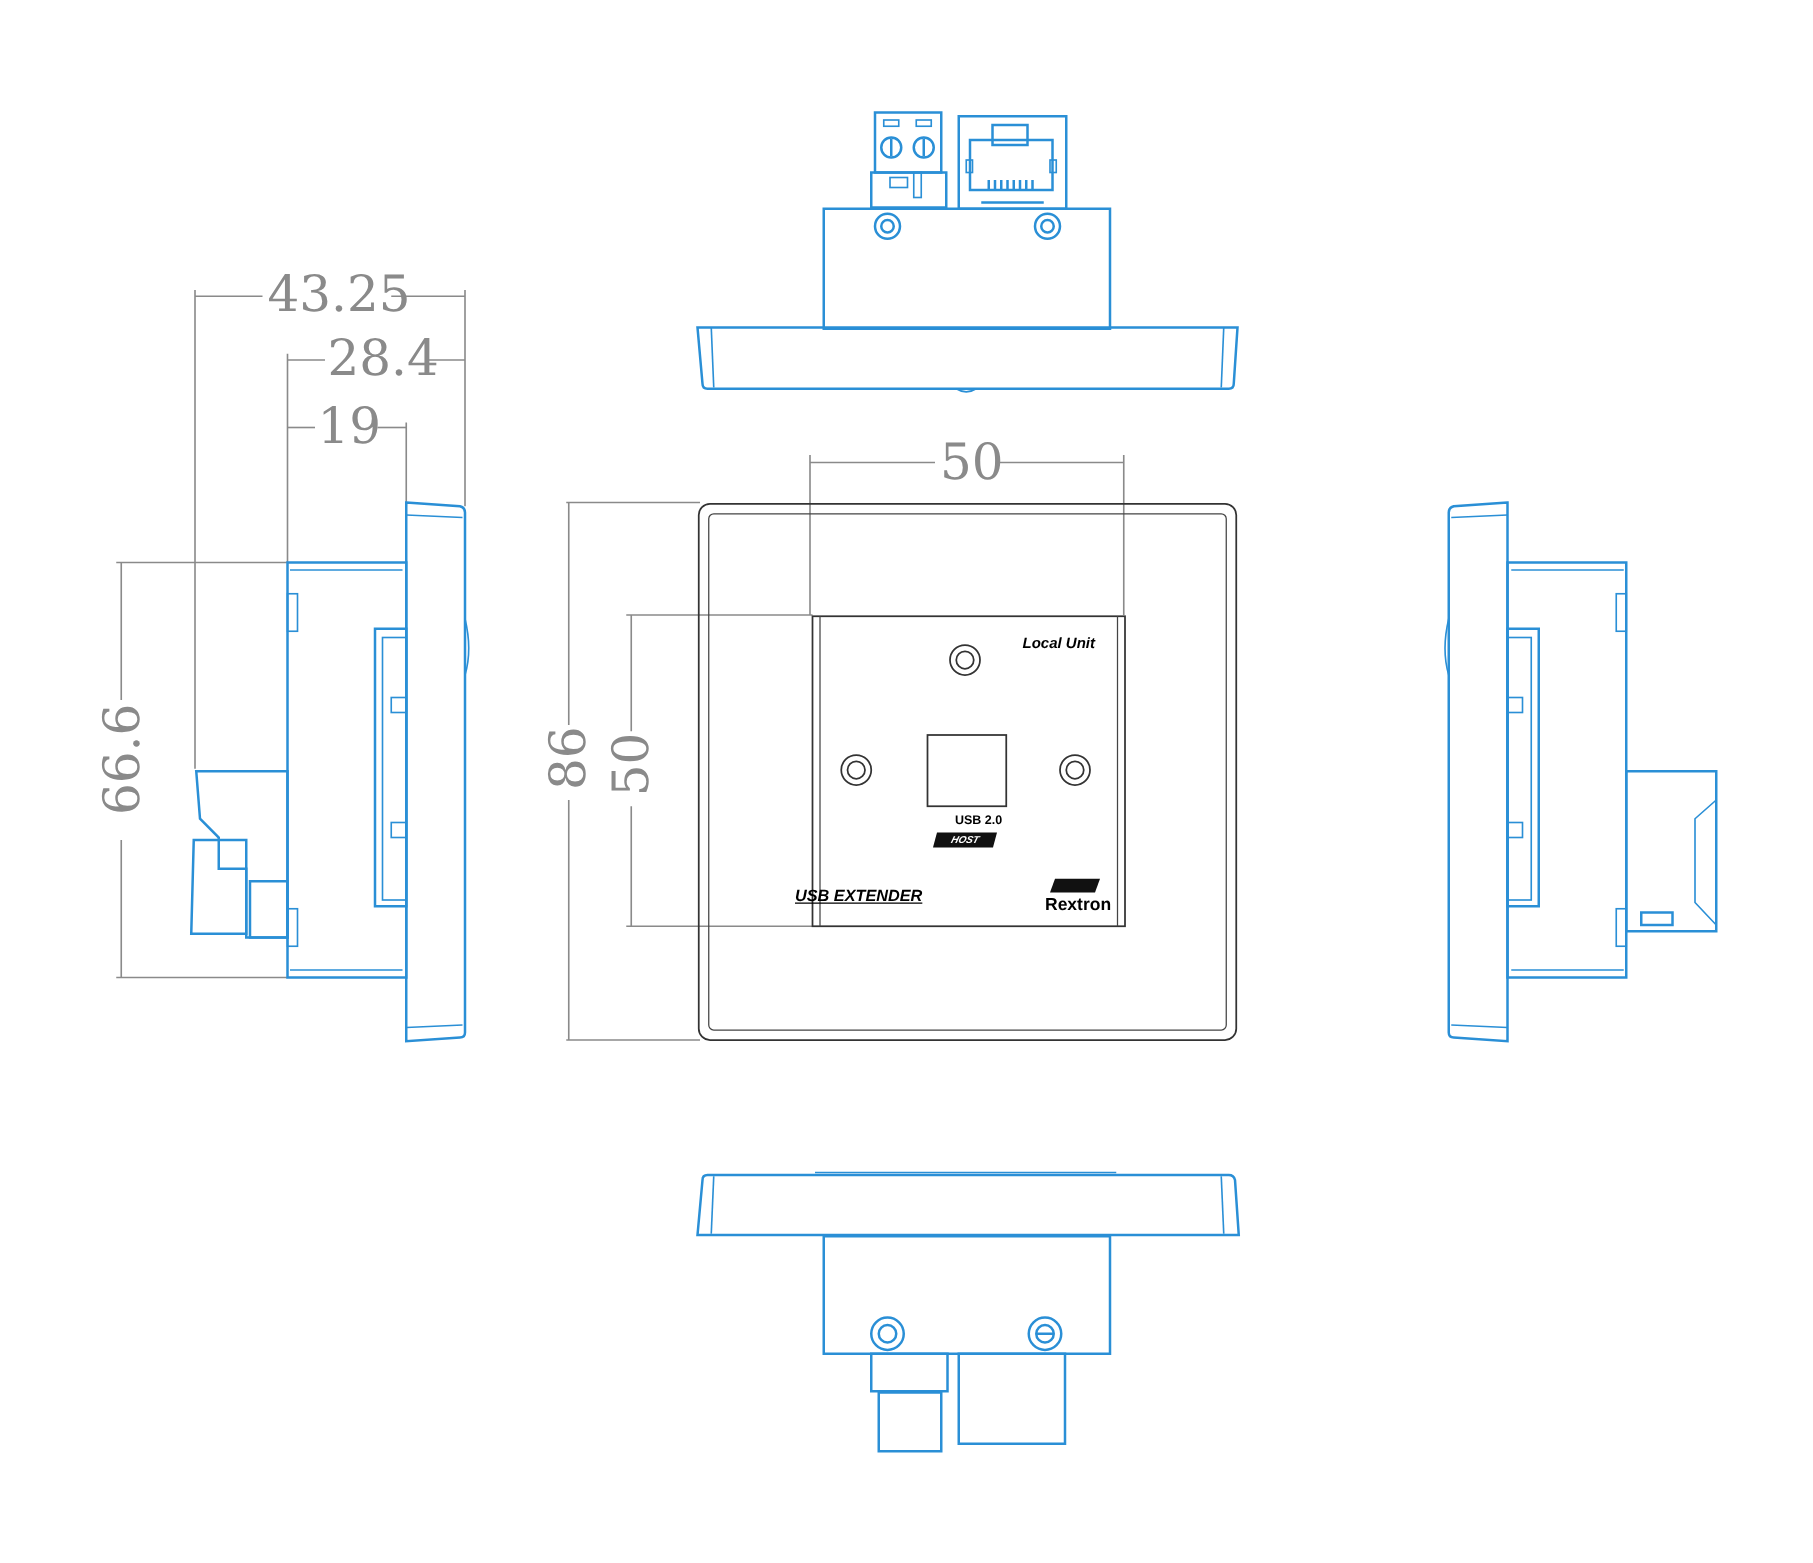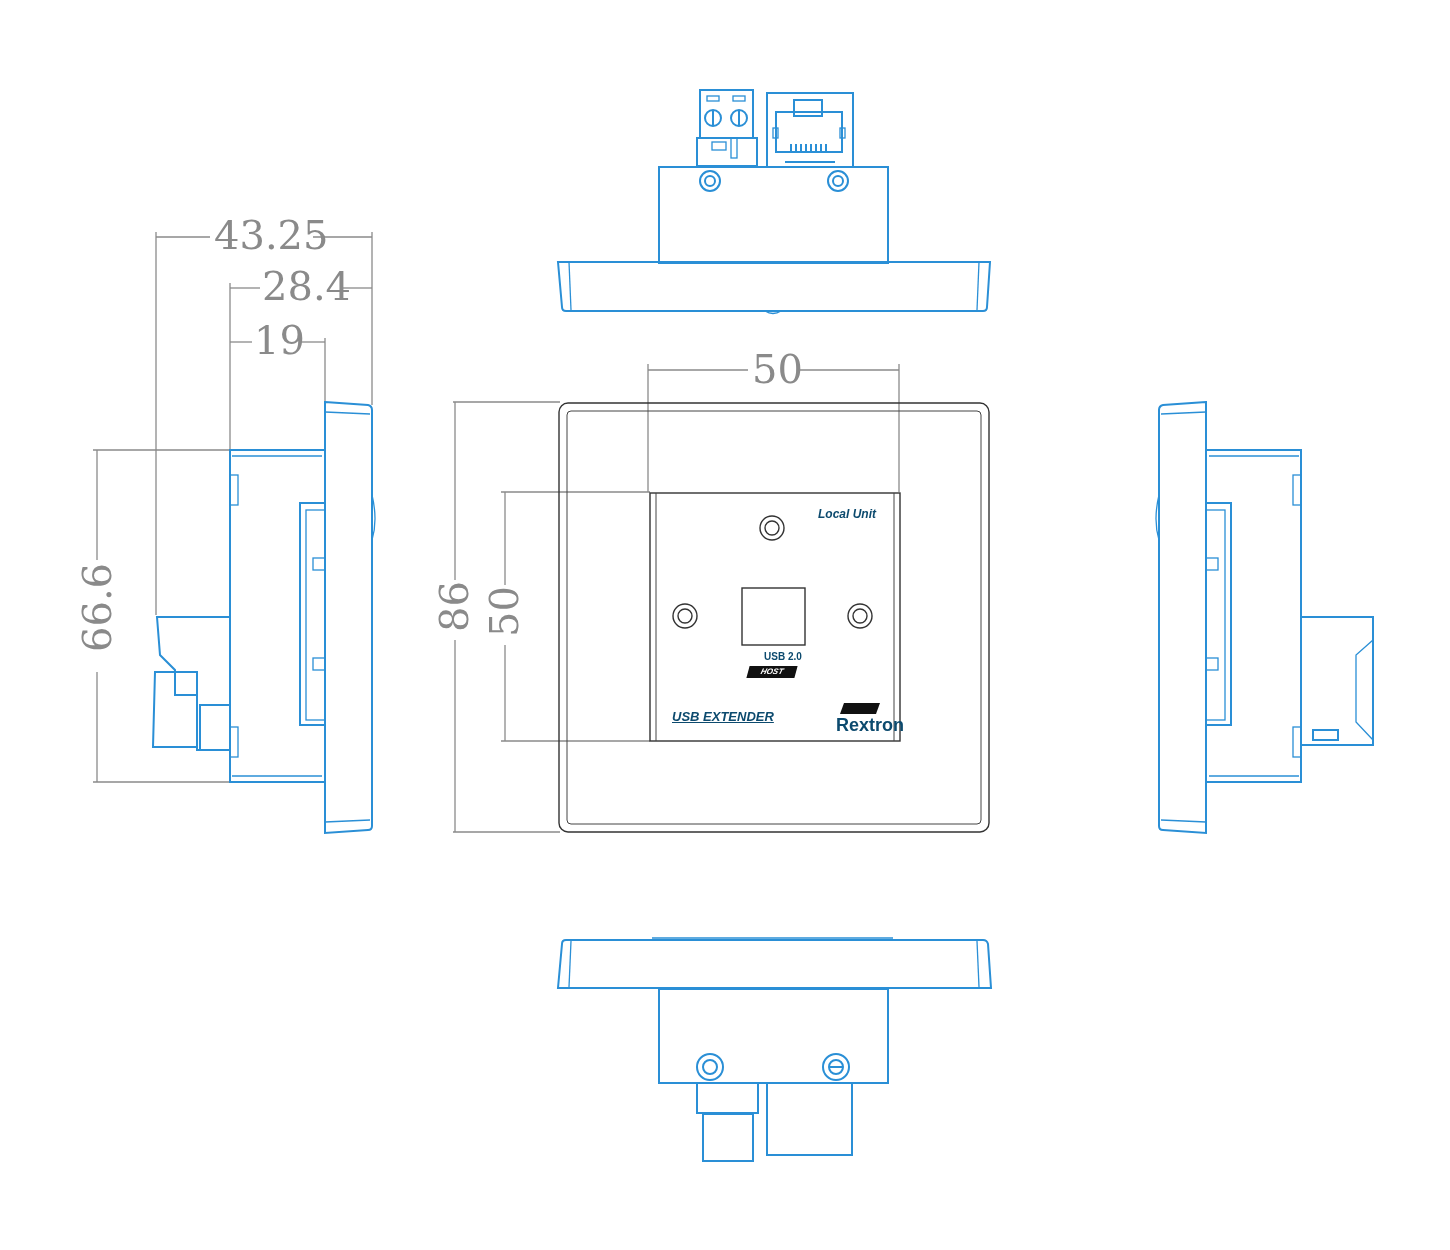--- a/index.html
+++ b/index.html
@@ -5,26 +5,26 @@
   html, body { margin: 0; padding: 0; background: #ffffff; }
   body { width: 1450px; height: 1250px; position: relative; overflow: hidden; font-family: "Liberation Sans", sans-serif; }
   svg { position: absolute; left: 0; top: 0; }
   .blue { fill: none; stroke: #2a8fd6; stroke-width: 2; }
   .blue-thin { fill: none; stroke: #2a8fd6; stroke-width: 1.3; }
   .blue-fill { fill: #2a8fd6; stroke: none; }
   .gray { fill: none; stroke: #8a8a8a; stroke-width: 1.3; }
   .dark { fill: none; stroke: #333333; stroke-width: 1.4; }
   .dark-thin { fill: none; stroke: #444444; stroke-width: 1; }
   .dim-text { fill: #8a8a8a; font-family: "DejaVu Serif", serif; font-size: 40px; }
-  .label { position: absolute; color: #0c4a6e; white-space: nowrap; }
+  .label { position: absolute; color: #000000; white-space: nowrap; }
   .local-unit { left: 818px; top: 507px; font-size: 12px; font-style: italic; font-weight: bold; }
   .usb20 { left: 752px; top: 651px; font-size: 10px; font-weight: bold; margin-left: 12px; }
   .host { left: 748px; top: 666px; width: 48px; height: 12px; background: #111; color: #fff; font-size: 8px; font-weight: bold; font-style: italic; text-align: center; line-height: 12px; transform: skewX(-15deg); }
-  .usb-ext { left: 672px; top: 709px; font-size: 13px; font-weight: bold; font-style: italic; text-decoration: underline; }
-  .rextron { left: 836px; top: 715px; font-size: 18px; font-weight: bold; }
+  .usb-ext { left: 636px; top: 709px; font-size: 13px; font-weight: bold; font-style: italic; text-decoration: underline; }
+  .rextron { left: 836px; top: 715px; font-size: 14px; font-weight: bold; }
   .rex-logo { position: absolute; left: 842px; top: 703px; width: 36px; height: 11px; background: #111; transform: skewX(-20deg); }
 </style>
 </head>
 <body>
 
 <svg width="1450" height="1250" viewBox="0 0 1450 1250">
 
   <g>
 
     <g>

